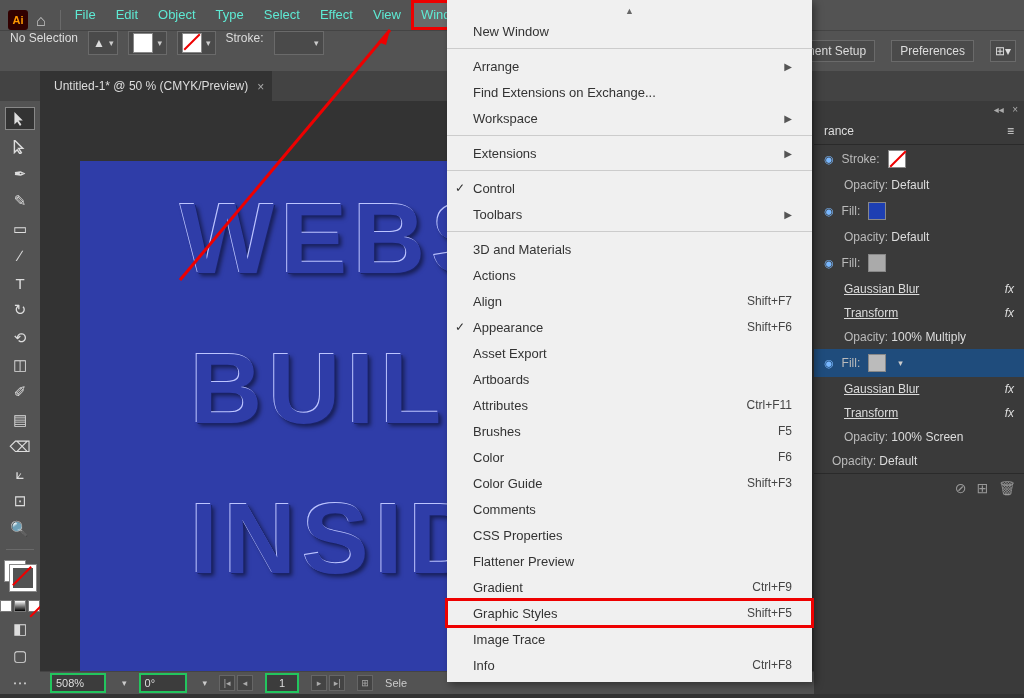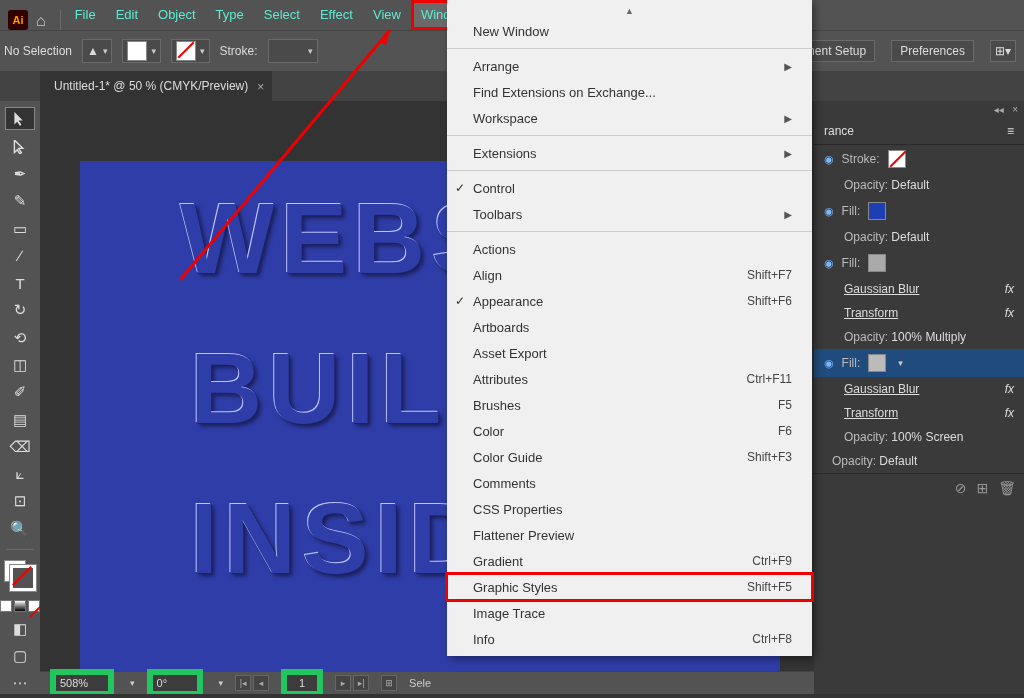--- a/index.html
+++ b/index.html
@@ -1,21 +1,21 @@
 <!DOCTYPE html>
 <html><head>
 <meta charset="utf-8">
 <style>
   html,body{margin:0;padding:0;width:1024px;height:698px;overflow:hidden;font-family:"Segoe UI",Arial,sans-serif;background:#333;color:#ccc;font-size:12px;user-select:none}
   .top-menu{height:30px;background:#535353;display:flex;align-items:flex-end;padding-left:8px}
   .ai-logo{width:20px;height:20px;background:#310000;border-radius:3px;color:#f90;font-weight:bold;font-size:11px;display:flex;align-items:center;justify-content:center;margin-right:8px}
   .home-ic{color:#ccc;font-size:16px;margin-right:10px}
   .mnu{padding:0 10px;height:30px;line-height:30px;color:#5eead4;font-size:13px}
   .mnu.hl{border:3px solid #e00;padding:0 7px;line-height:24px;height:24px;background:#6a6a6a}
-  .control-bar{height:40px;background:#535353;display:flex;align-items:center;padding-left:4px;gap:10px;border-top:1px solid #444;position:relative}
+  .control-bar{height:40px;background:#535353;display:flex;align-items:flex-start;padding-left:10px;gap:10px;border-top:1px solid #444;position:relative}
   .ctrl-lbl{font-size:12px;color:#ddd}
   .swatch{width:18px;height:18px;border:1px solid #888;display:inline-block}
   .no-fill{background:#fff;position:relative}
   .no-fill::after{content:"";position:absolute;left:-2px;top:7px;width:22px;height:2px;background:#e00;transform:rotate(-45deg)}
   .dd{display:flex;align-items:center;border:1px solid #6a6a6a;background:#4a4a4a;height:22px;padding:0 4px}
   .car{font-size:9px;margin-left:4px;color:#ccc}
   .tabbar{height:30px;background:#434343;display:flex;align-items:center}
   .doc-tab{background:#333;padding:0 24px 0 14px;height:30px;line-height:30px;font-size:12px;color:#ddd;margin-left:40px;position:relative}
   .doc-tab .cls{position:absolute;right:8px;top:1px;color:#aaa}
   .workarea{display:flex;height:593px}
@@ -48,21 +48,21 @@
   .btn{border:1px solid #6a6a6a;background:#4a4a4a;padding:3px 8px;font-size:12px;color:#ddd}
   .annot-line{position:absolute;z-index:99;pointer-events:none}
   .fillstroke{position:relative;width:32px;height:32px}
   .fillstroke .f{position:absolute;left:0;top:0;width:20px;height:20px;background:#fff;border:1px solid #888}
   .fillstroke .s{position:absolute;right:0;bottom:0;width:20px;height:20px;background:#535353;border:3px solid #fff;box-shadow:0 0 0 1px #888}
   .fillstroke .s::after{content:"";position:absolute;left:-4px;top:7px;width:26px;height:2px;background:#e00;transform:rotate(-45deg)}
   .mini{display:flex;gap:2px;margin-top:3px}
   .mini span{width:10px;height:10px;border:1px solid #777}
   .pnl-foot{border-top:1px solid #2a2a2a;padding:6px 8px;display:flex;justify-content:flex-end;gap:10px;color:#999;font-size:14px}
   .status-bar{position:absolute;left:0;bottom:0;right:0;height:22px;background:#535353;display:flex;align-items:center;gap:12px;padding:0 10px;font-size:11px;color:#ccc;border-top:1px solid #444}
-  .sb-input{background:#3c3c3c;border:6px solid #22c55e;color:#ddd;height:16px;padding:0 4px;font-size:11px}
+  .sb-input{background:#3c3c3c;border:2px solid #22c55e;color:#ddd;height:16px;padding:0 4px;font-size:11px}
   .navbtns{display:flex;gap:2px}
   .navbtns span{width:14px;height:14px;background:#444;border:1px solid #666;font-size:9px;display:flex;align-items:center;justify-content:center;color:#aaa}
 </style>
 </head>
 <body>
 
 <div class="top-menu">
   <div class="ai-logo">Ai</div>
   <div class="home-ic">⌂</div>
   <div style="width:1px;height:20px;background:#6a6a6a;margin:0 4px"></div>
@@ -272,36 +272,39 @@
       <div class="dm-item">
         <span class="chk">✓</span>
         <span>Control</span>
       </div>
       <div class="dm-item">
         <span>Toolbars</span>
         <span class="arr">▶</span>
       </div>
       <div class="dm-sep"></div>
       <div class="dm-item">
+        <span>3D and Materials</span>
+      </div>
+      <div class="dm-item">
         <span>Actions</span>
       </div>
       <div class="dm-item">
         <span>Align</span>
         <span class="sc">Shift+F7</span>
       </div>
       <div class="dm-item">
         <span class="chk">✓</span>
         <span>Appearance</span>
         <span class="sc">Shift+F6</span>
       </div>
       <div class="dm-item">
+        <span>Asset Export</span>
+      </div>
+      <div class="dm-item">
         <span>Artboards</span>
-      </div>
-      <div class="dm-item">
-        <span>Asset Export</span>
       </div>
       <div class="dm-item">
         <span>Attributes</span>
         <span class="sc">Ctrl+F11</span>
       </div>
       <div class="dm-item">
         <span>Brushes</span>
         <span class="sc">F5</span>
       </div>
       <div class="dm-item">

